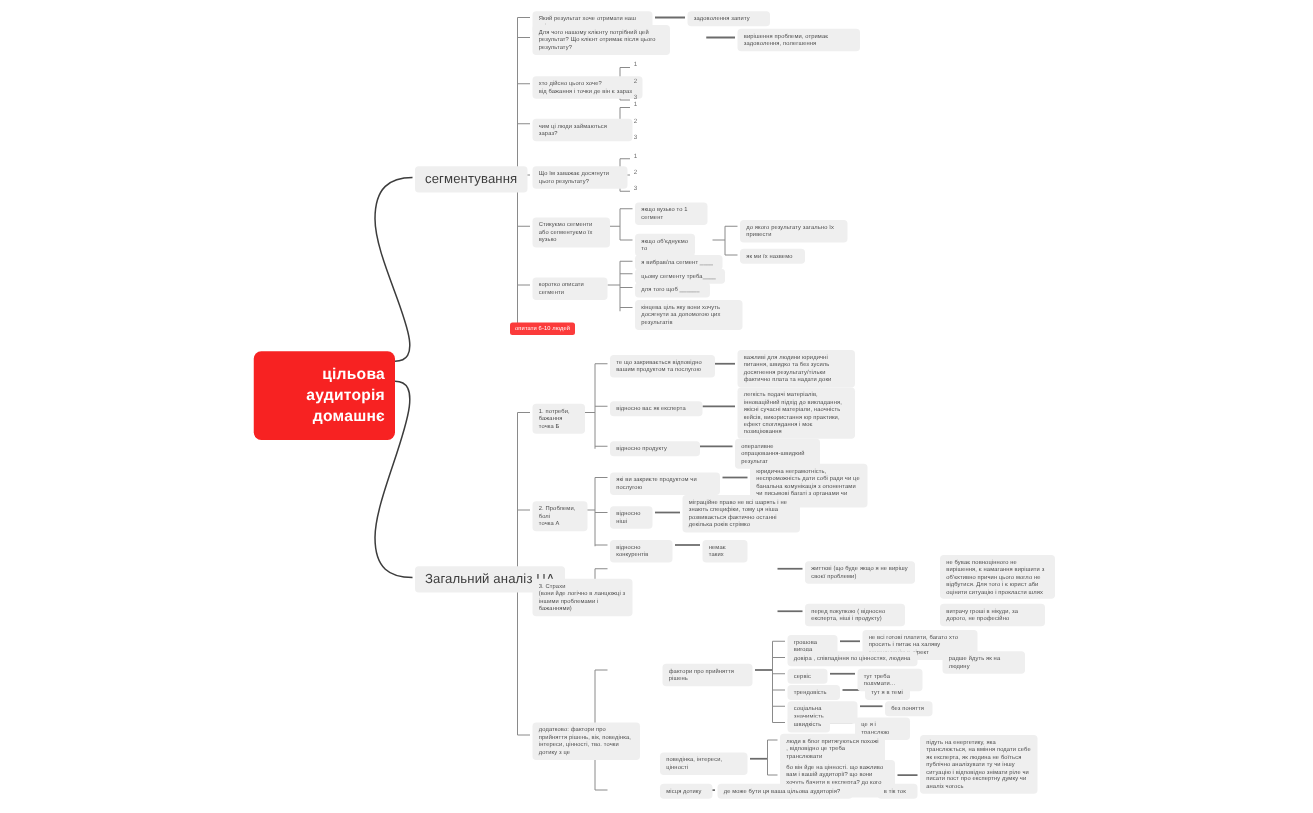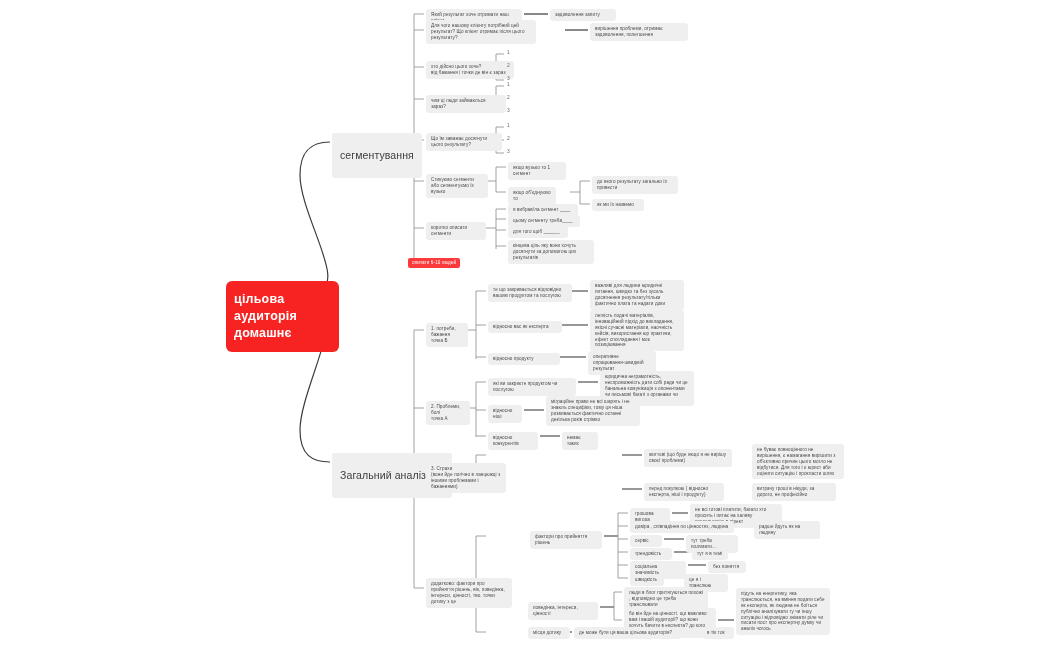--- a/index.html
+++ b/index.html
@@ -22,28 +22,27 @@
     padding:3px 5px;
     line-height:1.28;
     letter-spacing:0.1px;
     white-space:pre-line;
   }
   .root{
     background:#f72222;
     color:#ffffff;
     font-weight:bold;
     font-size:12.5px;
-    text-align:left;
+    text-align:right;
     border-radius:6px;
     padding:10px 8px;
     line-height:1.35;
     letter-spacing:0.2px;
-    margin-left:23px;
   }
-  .lvl1{font-size:10.5px;padding:16px 8px;color:#3d3d3d;}
+  .lvl1{font-size:10.5px;padding:4px 8px;color:#3d3d3d;}
   .tiny{font-size:4.6px;}
   .num{background:transparent;color:#6b6b6b;font-size:5px;padding:0 1px;}
   .red{background:#fb3b3b;color:#ffffff;font-size:4.6px;border-radius:2px;padding:2px 4px;}
 </style>
 </head>
 <body>
 
 <div id="canvas">
 
   <svg class="edges" viewBox="0 0 1050 650">

